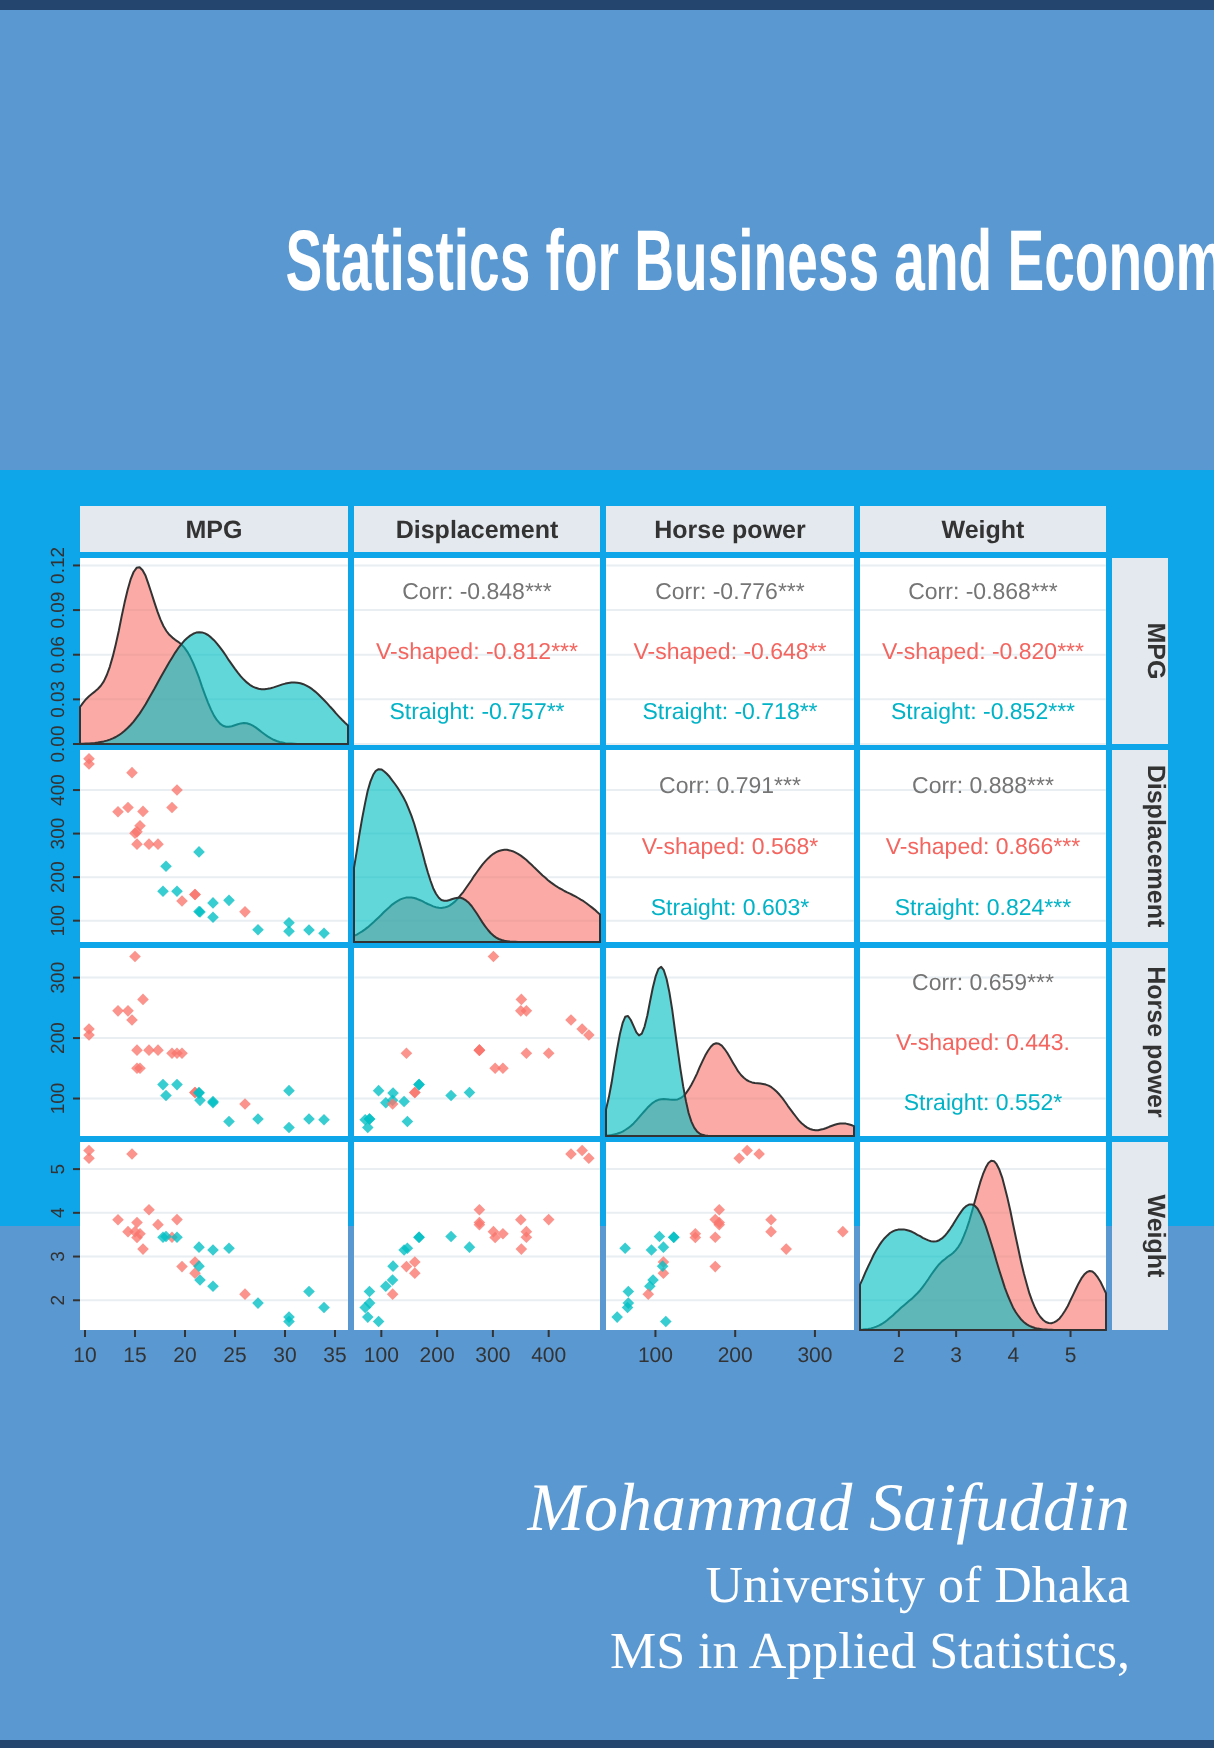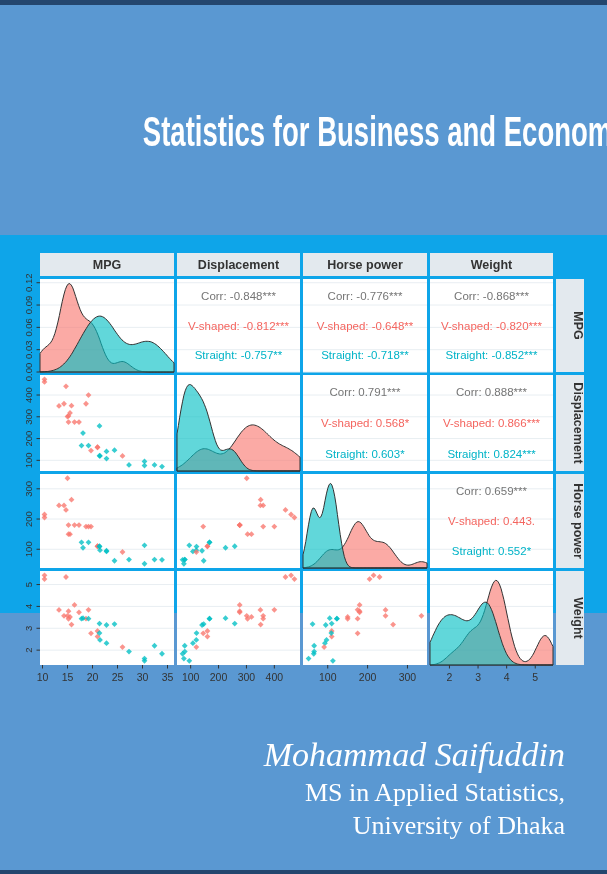--- a/index.html
+++ b/index.html
@@ -410,17 +410,17 @@
       <line x1="506.66046511627906" x2="506.66046511627906" y1="430" y2="433.5" stroke="#333" stroke-width="1"></line>
       <text x="506.66046511627906" y="446" font-family="&quot;Liberation Sans&quot;,sans-serif" text-anchor="middle" font-size="10.5" fill="#333333">4</text>
       <line x1="535.2651162790697" x2="535.2651162790697" y1="430" y2="433.5" stroke="#333" stroke-width="1"></line>
       <text x="535.2651162790697" y="446" font-family="&quot;Liberation Sans&quot;,sans-serif" text-anchor="middle" font-size="10.5" fill="#333333">5</text>
     </svg>
 </div>
 
 <div class="author">Mohammad Saifuddin</div>
 
 <div class="affil">
+  <div>University of Dhaka</div>
   <div>MS in Applied Statistics,</div>
-  <div>University of Dhaka</div>
 </div>
 
 <div class="bottom-bar"></div>
 
 </body></html>

